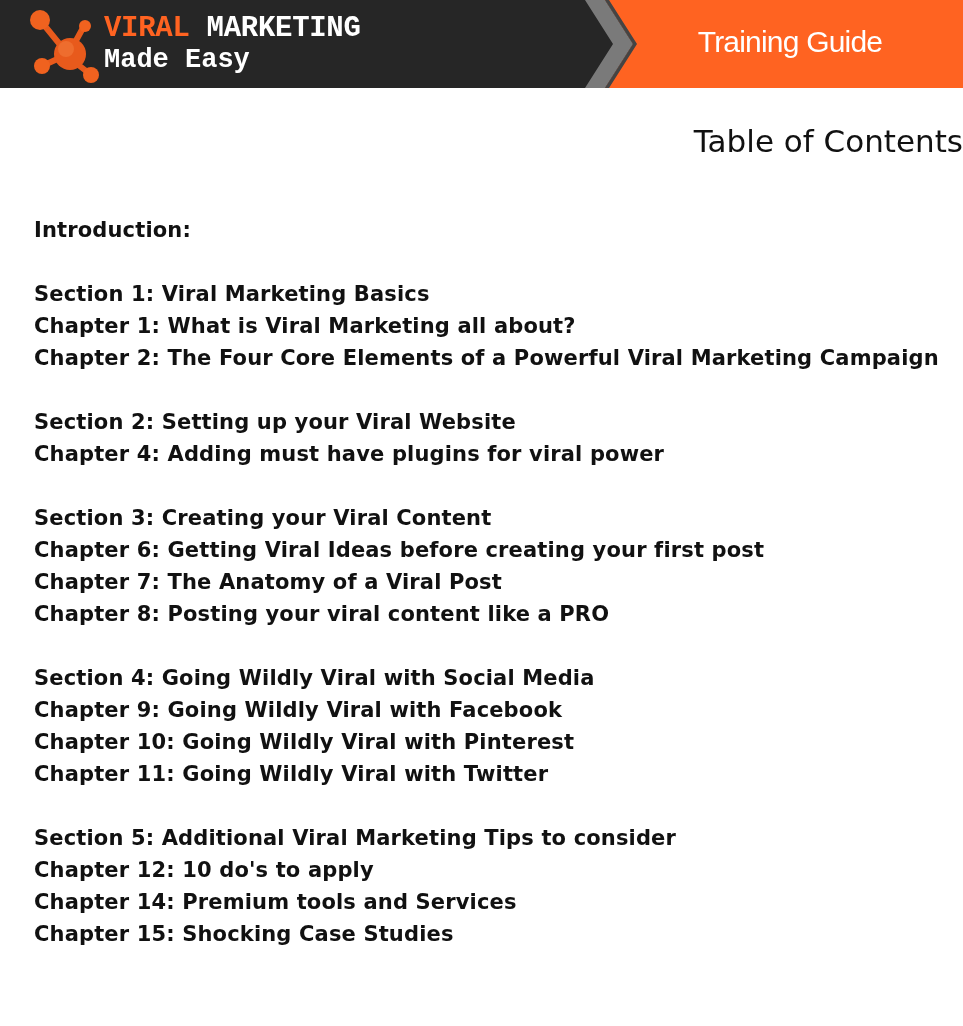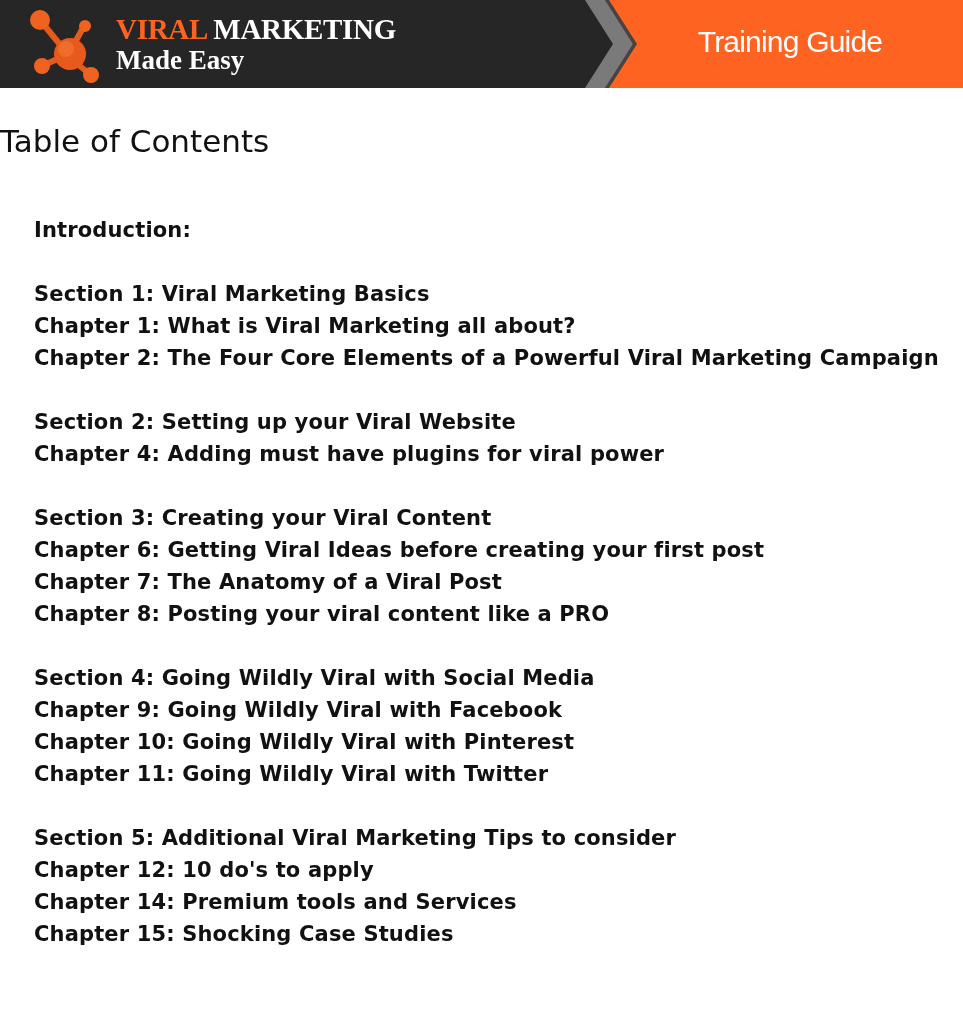--- a/index.html
+++ b/index.html
@@ -1,31 +1,31 @@
 <!DOCTYPE html>
 <html><head>
   <meta charset="utf-8">
   <style>
     * { margin: 0; padding: 0; box-sizing: border-box; }
     html, body { width: 963px; height: 1026px; background: #ffffff; overflow: hidden; }
     body { font-family: "DejaVu Sans", sans-serif; color: #111111; position: relative; }
 
     .header { position: absolute; left: 0; top: 0; width: 963px; height: 88px; background: #262626; overflow: hidden; }
     .logo-icon { position: absolute; left: 24px; top: 4px; width: 80px; height: 80px; }
-    .brand { position: absolute; left: 116px; top: 12px; font-family: Liberation Serif, serif; font-weight: bold; }
+    .brand { position: absolute; left: 104px; top: 12px; font-family: Liberation Mono, monospace; font-weight: bold; }
     .brand-line1 { font-size: 29px; letter-spacing: -0.3px; line-height: 34px; white-space: nowrap; }
     .brand-viral { color: #ff6321; }
     .brand-marketing { color: #ffffff; }
     .brand-line2 { font-size: 27px; color: #ffffff; line-height: 28px; font-weight: bold; white-space: nowrap; }
 
     .chevron-area { position: absolute; left: 585px; top: 0; width: 378px; height: 88px; }
     .chevron-svg { position: absolute; left: 0; top: 0; }
     .guide-label { position: absolute; left: 605px; top: 0; width: 370px; height: 84px; display: flex; align-items: center; justify-content: center; color: #ffffff; font-family: "Liberation Sans", sans-serif; font-size: 30px; letter-spacing: -0.8px; white-space: nowrap; }
 
-    .page-title { position: absolute; left: 0; top: 120px; width: 963px; text-align: left; font-size: 31px; font-weight: normal; color: #111; line-height: 42px; font-family: "DejaVu Sans", sans-serif; }
+    .page-title { position: absolute; left: 0; top: 120px; width: 963px; text-align: right; font-size: 31px; font-weight: normal; color: #111; line-height: 42px; font-family: "DejaVu Sans", sans-serif; }
 
     .toc { position: absolute; left: 34px; top: 170px; width: 920px; margin-top: 44px; }
     .toc-line { font-family: "DejaVu Sans", sans-serif; font-weight: bold; font-size: 21px; line-height: 32px; height: 32px; white-space: nowrap; letter-spacing: 0.15px; color: #111; }
     .toc-gap { height: 32px; }
   </style>
 </head>
 <body>
 
 <div class="header">
   <svg class="logo-icon" viewBox="0 0 80 80" width="80" height="80">

